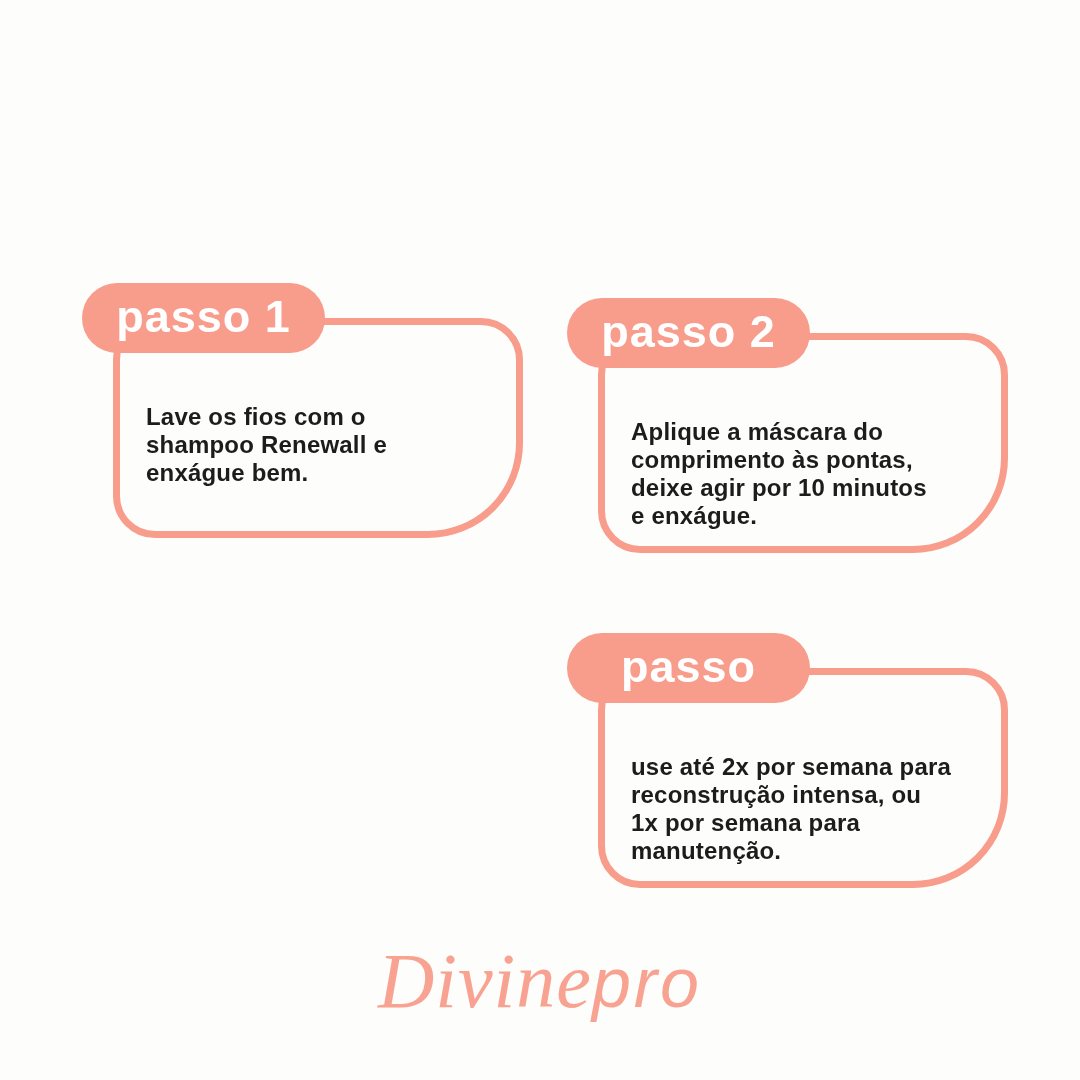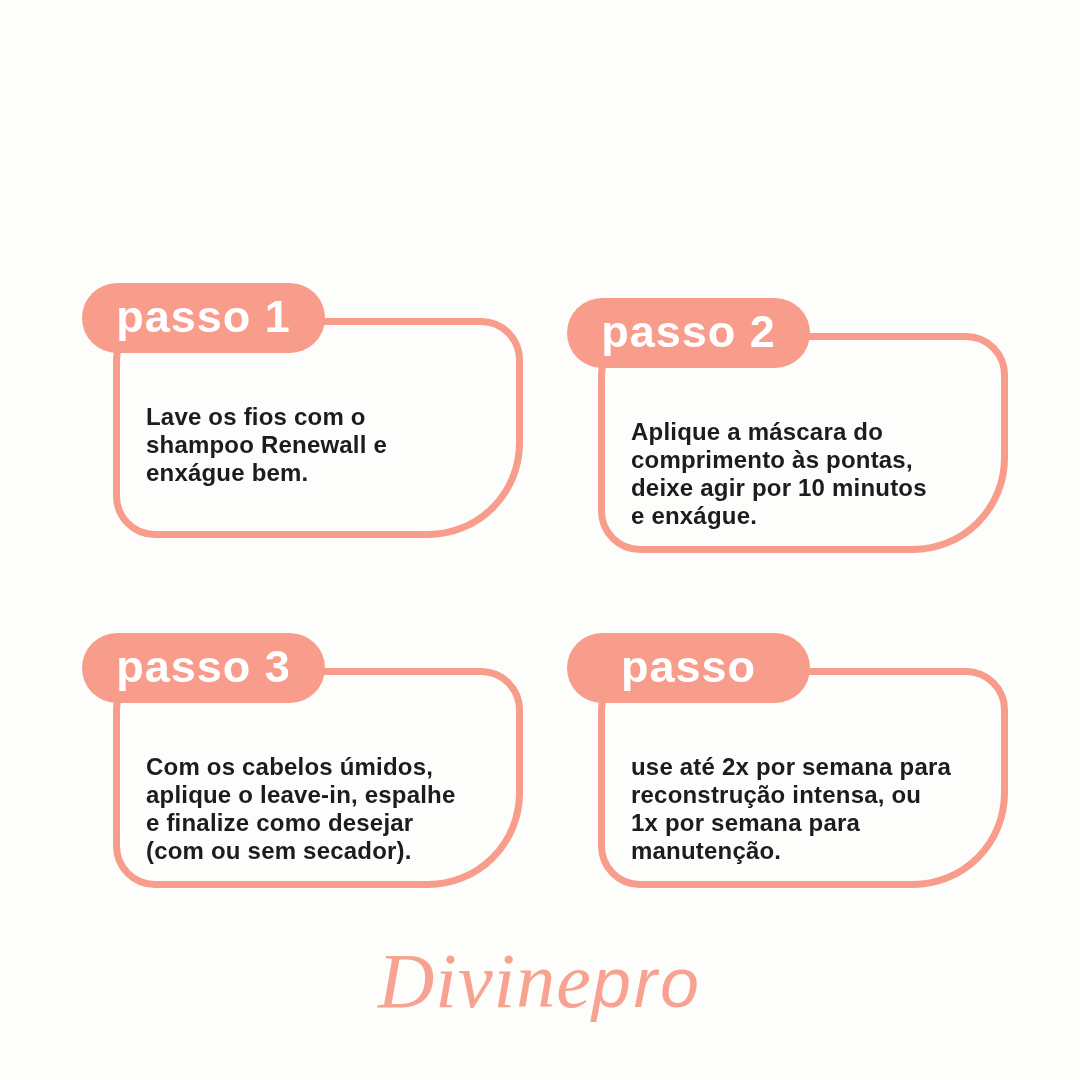--- a/index.html
+++ b/index.html
@@ -110,30 +110,20 @@
     <div class="card-box"></div>
     <div class="card-pill">
       <span class="card-pill-label">passo 2</span>
     </div>
     <div class="card-body">Aplique a máscara do
 comprimento às pontas,
 deixe agir por 10 minutos
 e enxágue.</div>
   </div>
 
-  <div class="card pos-3">
-    <div class="card-box"></div>
-    <div class="card-pill">
-      <span class="card-pill-label">passo 3</span>
-    </div>
-    <div class="card-body">Com os cabelos úmidos,
-aplique o leave-in, espalhe
-e finalize como desejar
-(com ou sem secador).</div>
-  </div>
 
   <div class="card pos-4">
     <div class="card-box"></div>
     <div class="card-pill">
       <span class="card-pill-label">passo</span>
     </div>
     <div class="card-body">use até 2x por semana para
 reconstrução intensa, ou
 1x por semana para
 manutenção.</div>

